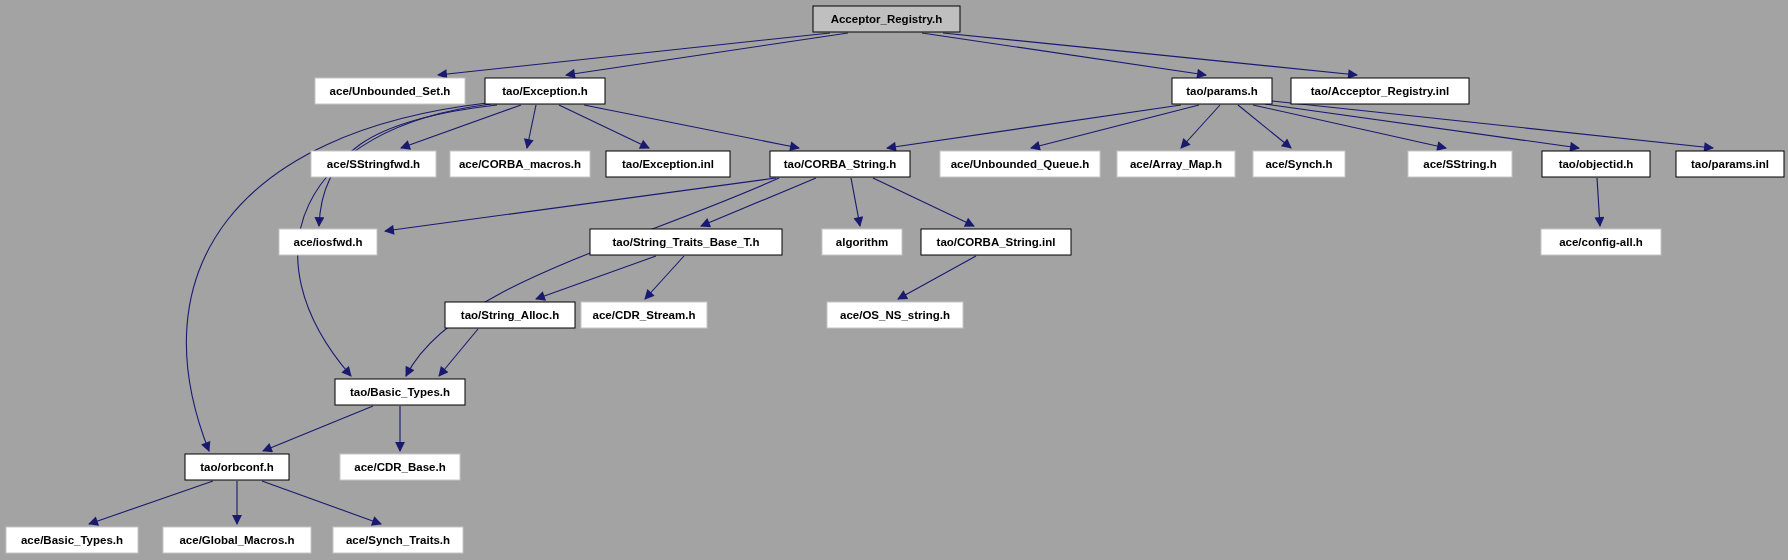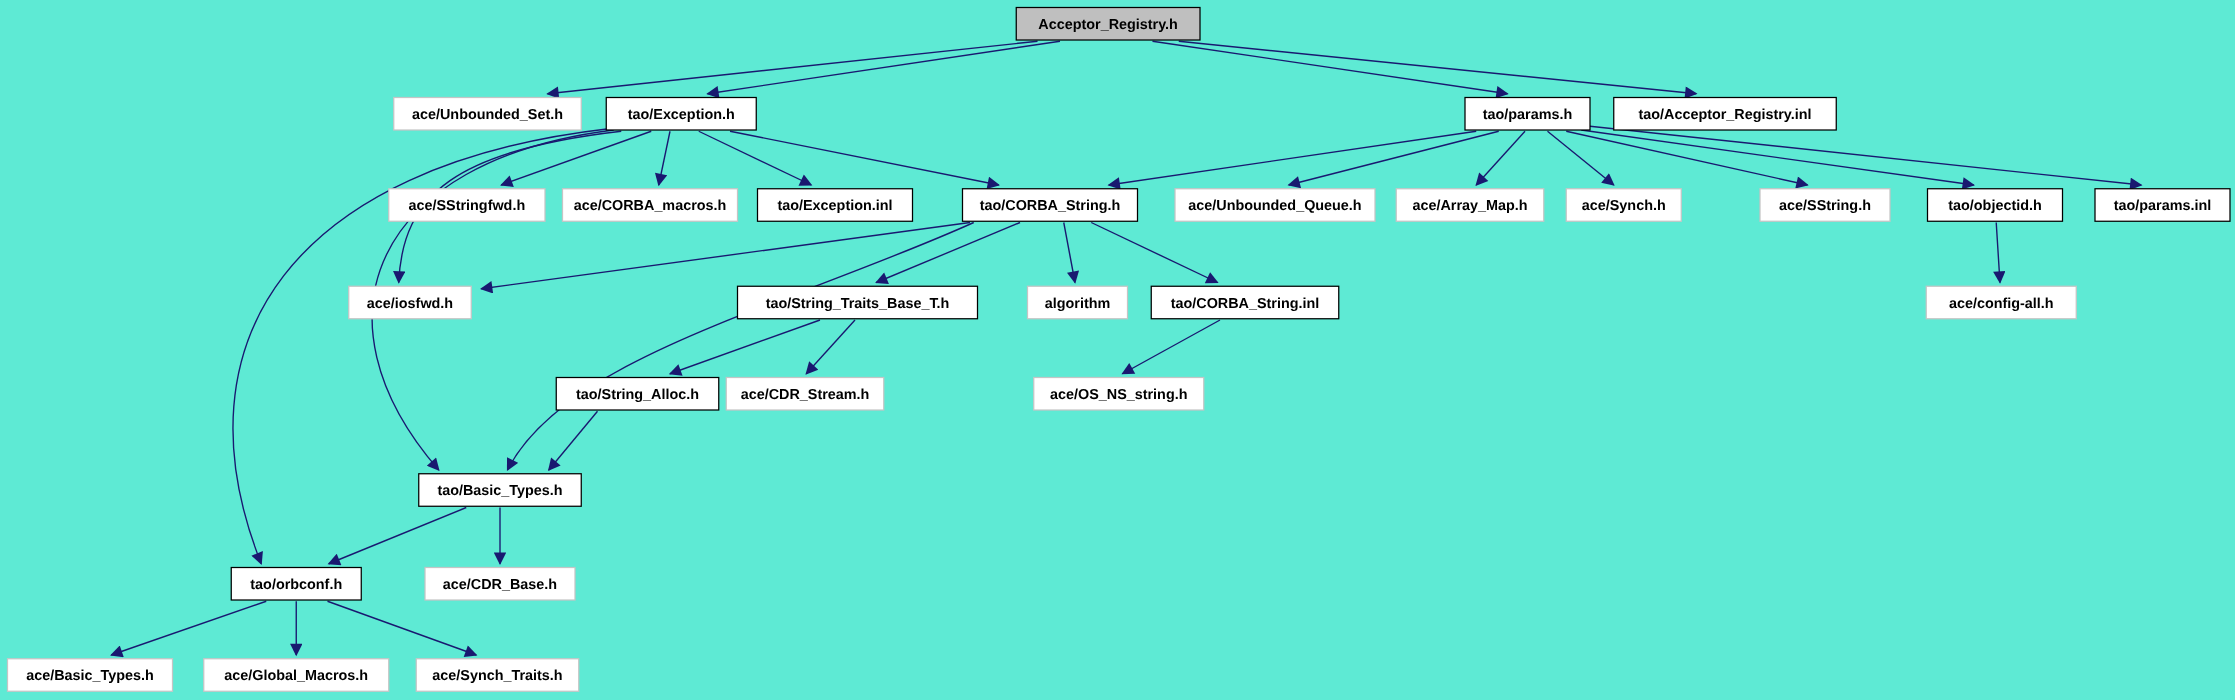--- a/index.html
+++ b/index.html
@@ -1,16 +1,16 @@
 <!DOCTYPE html>
 <html><head>
 <meta charset="utf-8">
 <style>
   html, body { margin: 0; padding: 0; background: #ffffff; }
-  .stage { position: relative; width: 1788px; height: 560px; background: #5eead4; overflow: hidden; text-align: center; }
+  .stage { position: relative; width: 1788px; height: 560px; background: #a3a3a3; overflow: hidden; text-align: center; }
   svg { display: block; }
   .edge { fill: none; stroke-width: 1.1px; }
   .node-rect { stroke-width: 1px; }
   .node-label {
     font-family: "Liberation Sans", sans-serif;
     font-size: 11.5px;
     font-weight: bold;
     fill: #000000;
     text-anchor: middle;
   }

